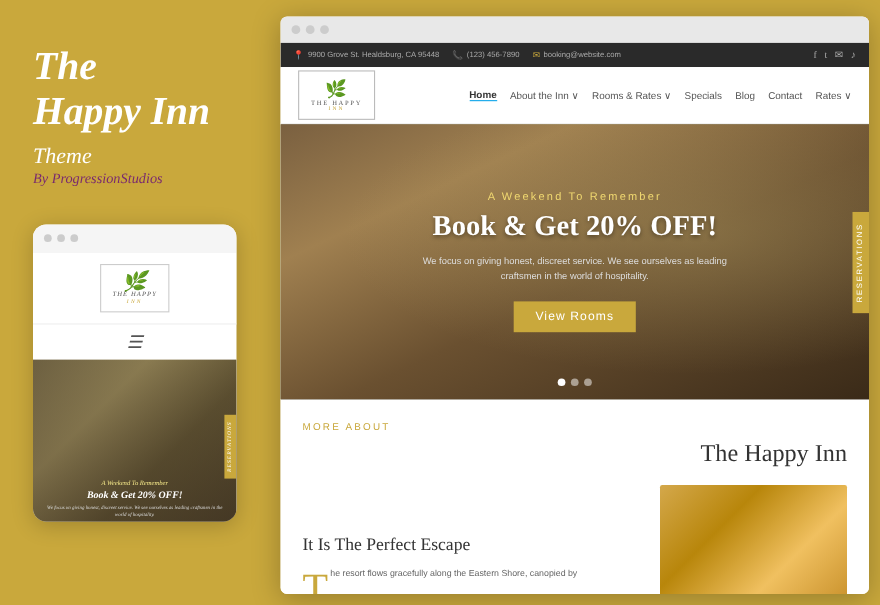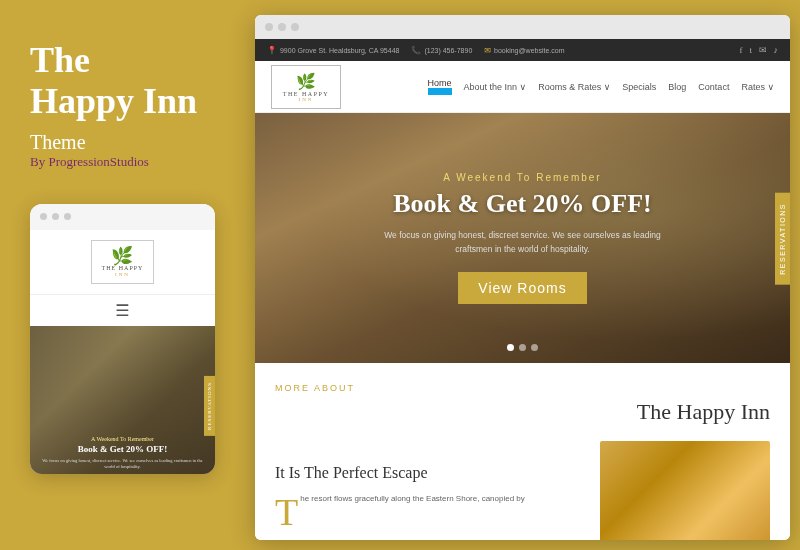--- a/index.html
+++ b/index.html
@@ -16,20 +16,21 @@
     .left-panel {
       position: absolute;
       left: 0; top: 0;
       width: 245px;
       height: 550px;
       background-color: #c9a83c;
       padding: 40px 30px;
       display: flex;
       flex-direction: column;
       align-items: flex-start;
+      font-style: italic;
     }
 
     .theme-title {
       color: #fff;
       font-size: 36px;
       font-weight: bold;
       line-height: 1.15;
       margin-bottom: 8px;
     }
 
@@ -279,22 +280,23 @@
     }
 
     .menu-item {
       font-size: 9px;
       color: #555;
       font-family: Arial, sans-serif;
       cursor: pointer;
     }
 
     .menu-item.active {
-      border-bottom: 7px solid #0ea5e9;
+      border-bottom: 1px solid #0ea5e9;
       color: #333;
+      font-weight: bold;
     }
 
     
     .site-hero {
       position: relative;
       height: 250px;
       background: linear-gradient(rgba(60,50,30,0.45), rgba(40,35,20,0.55)),
                   linear-gradient(160deg, #9a8a6a 0%, #c8b87a 20%, #7a6a4a 50%, #5a4a2a 80%, #3a2a1a 100%);
       display: flex;
       flex-direction: column;
@@ -340,21 +342,21 @@
       line-height: 1.6;
       margin-bottom: 16px;
       font-family: Arial, sans-serif;
     }
 
     .hero-btn {
       background: #c9a83c;
       color: #fff;
       border: none;
       padding: 8px 20px;
-      font-size: 14px;
+      font-size: 11px;
       cursor: pointer;
       letter-spacing: 1px;
       font-family: Arial, sans-serif;
     }
 
     .hero-dots {
       position: absolute;
       bottom: 12px;
       display: flex;
       gap: 5px;
@@ -408,21 +410,21 @@
     .content-title {
       font-size: 22px;
       color: #333;
       text-align: right;
       margin-bottom: 16px;
     }
 
     .content-body {
       display: flex;
       gap: 16px;
-      align-items: center;
+      align-items: flex-end;
     }
 
     .content-text-col {
       flex: 1;
     }
 
     .content-section-title {
       font-size: 16px;
       color: #333;
       margin-bottom: 10px;

